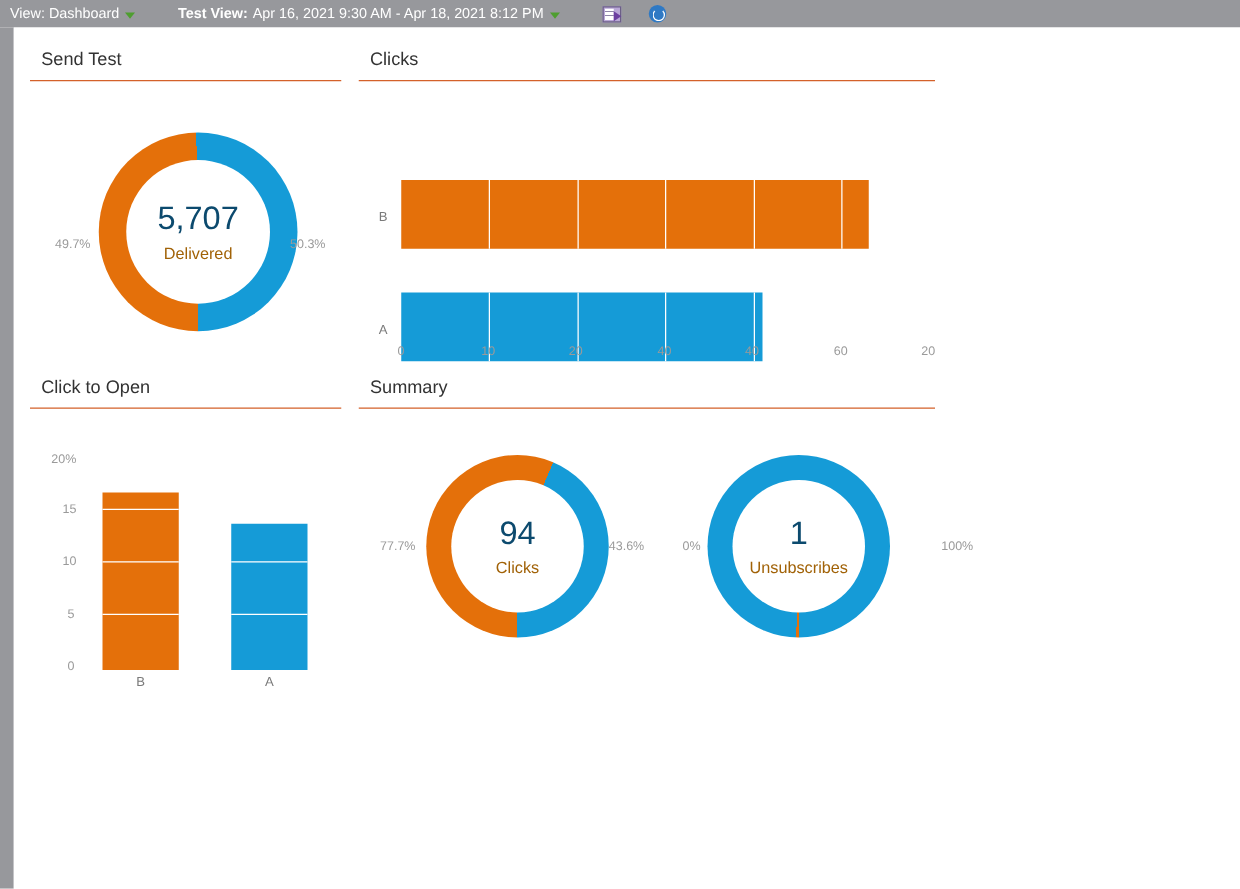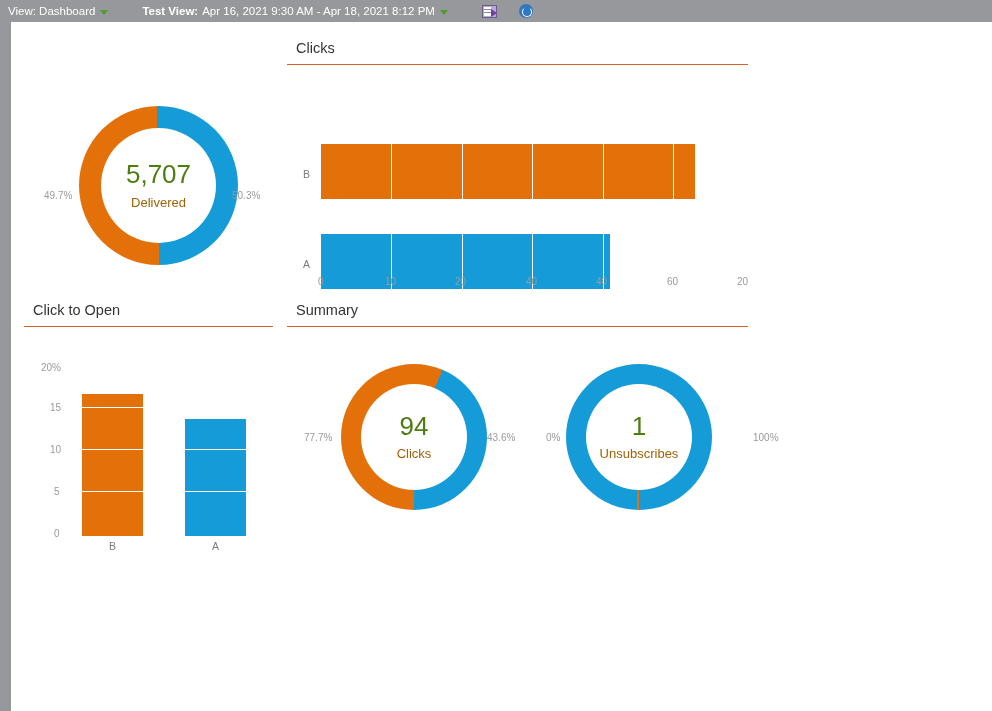--- a/index.html
+++ b/index.html
@@ -82,21 +82,21 @@
 
   .plot { position: absolute; }
 
   
   .donut { position: absolute; border-radius: 50%; }
   .donut-hole {
     position: absolute; border-radius: 50%; background: #ffffff;
     display: flex; flex-direction: column;
     align-items: center; justify-content: center;
   }
-  .donut-value { font-size: 26px; color: #4d7c0f; line-height: 1.05; font-weight: normal; }
+  .donut-value { font-size: 26px; color: #0c4a6e; line-height: 1.05; font-weight: normal; }
   .donut-label { font-size: 13px; color: #a16207; margin-top: 6px; }
   .pct {
     position: absolute; font-size: 10px; color: #9a9a9a; white-space: nowrap;
   }
 
   
   .hbar { position: absolute; }
   .vbar { position: absolute; }
   .gridv { position: absolute; width: 1px; background: #ffffff; }
   .gridh { position: absolute; height: 1px; background: #ffffff; }
@@ -135,20 +135,24 @@
 
     <span class="tb-sep-sm"></span>
 
     <div class="icon-refresh"></div>
   </div>
 
   <div class="left-rail"></div>
 
   <div class="canvas">
 
+    <div class="panel" style="left:13px; top:16px; width:249px;">
+      <div class="panel-title">Send Test</div>
+      <div class="panel-rule"></div>
+    </div>
 
     <div class="plot" style="left:13px; top:60px; width:262px; height:210px;">
 
       <div class="donut" style="left:55px; top:24px; width:159px; height:159px;
                   background: conic-gradient(from 180deg, #e4700a 0deg 178.92deg, #159bd7 178.92deg 360deg);"></div>
       <div class="donut-hole" style="left:77px; top:46px; width:115px; height:115px;">
         <div class="donut-value">5,707</div>
         <div class="donut-label">Delivered</div>
       </div>
 

